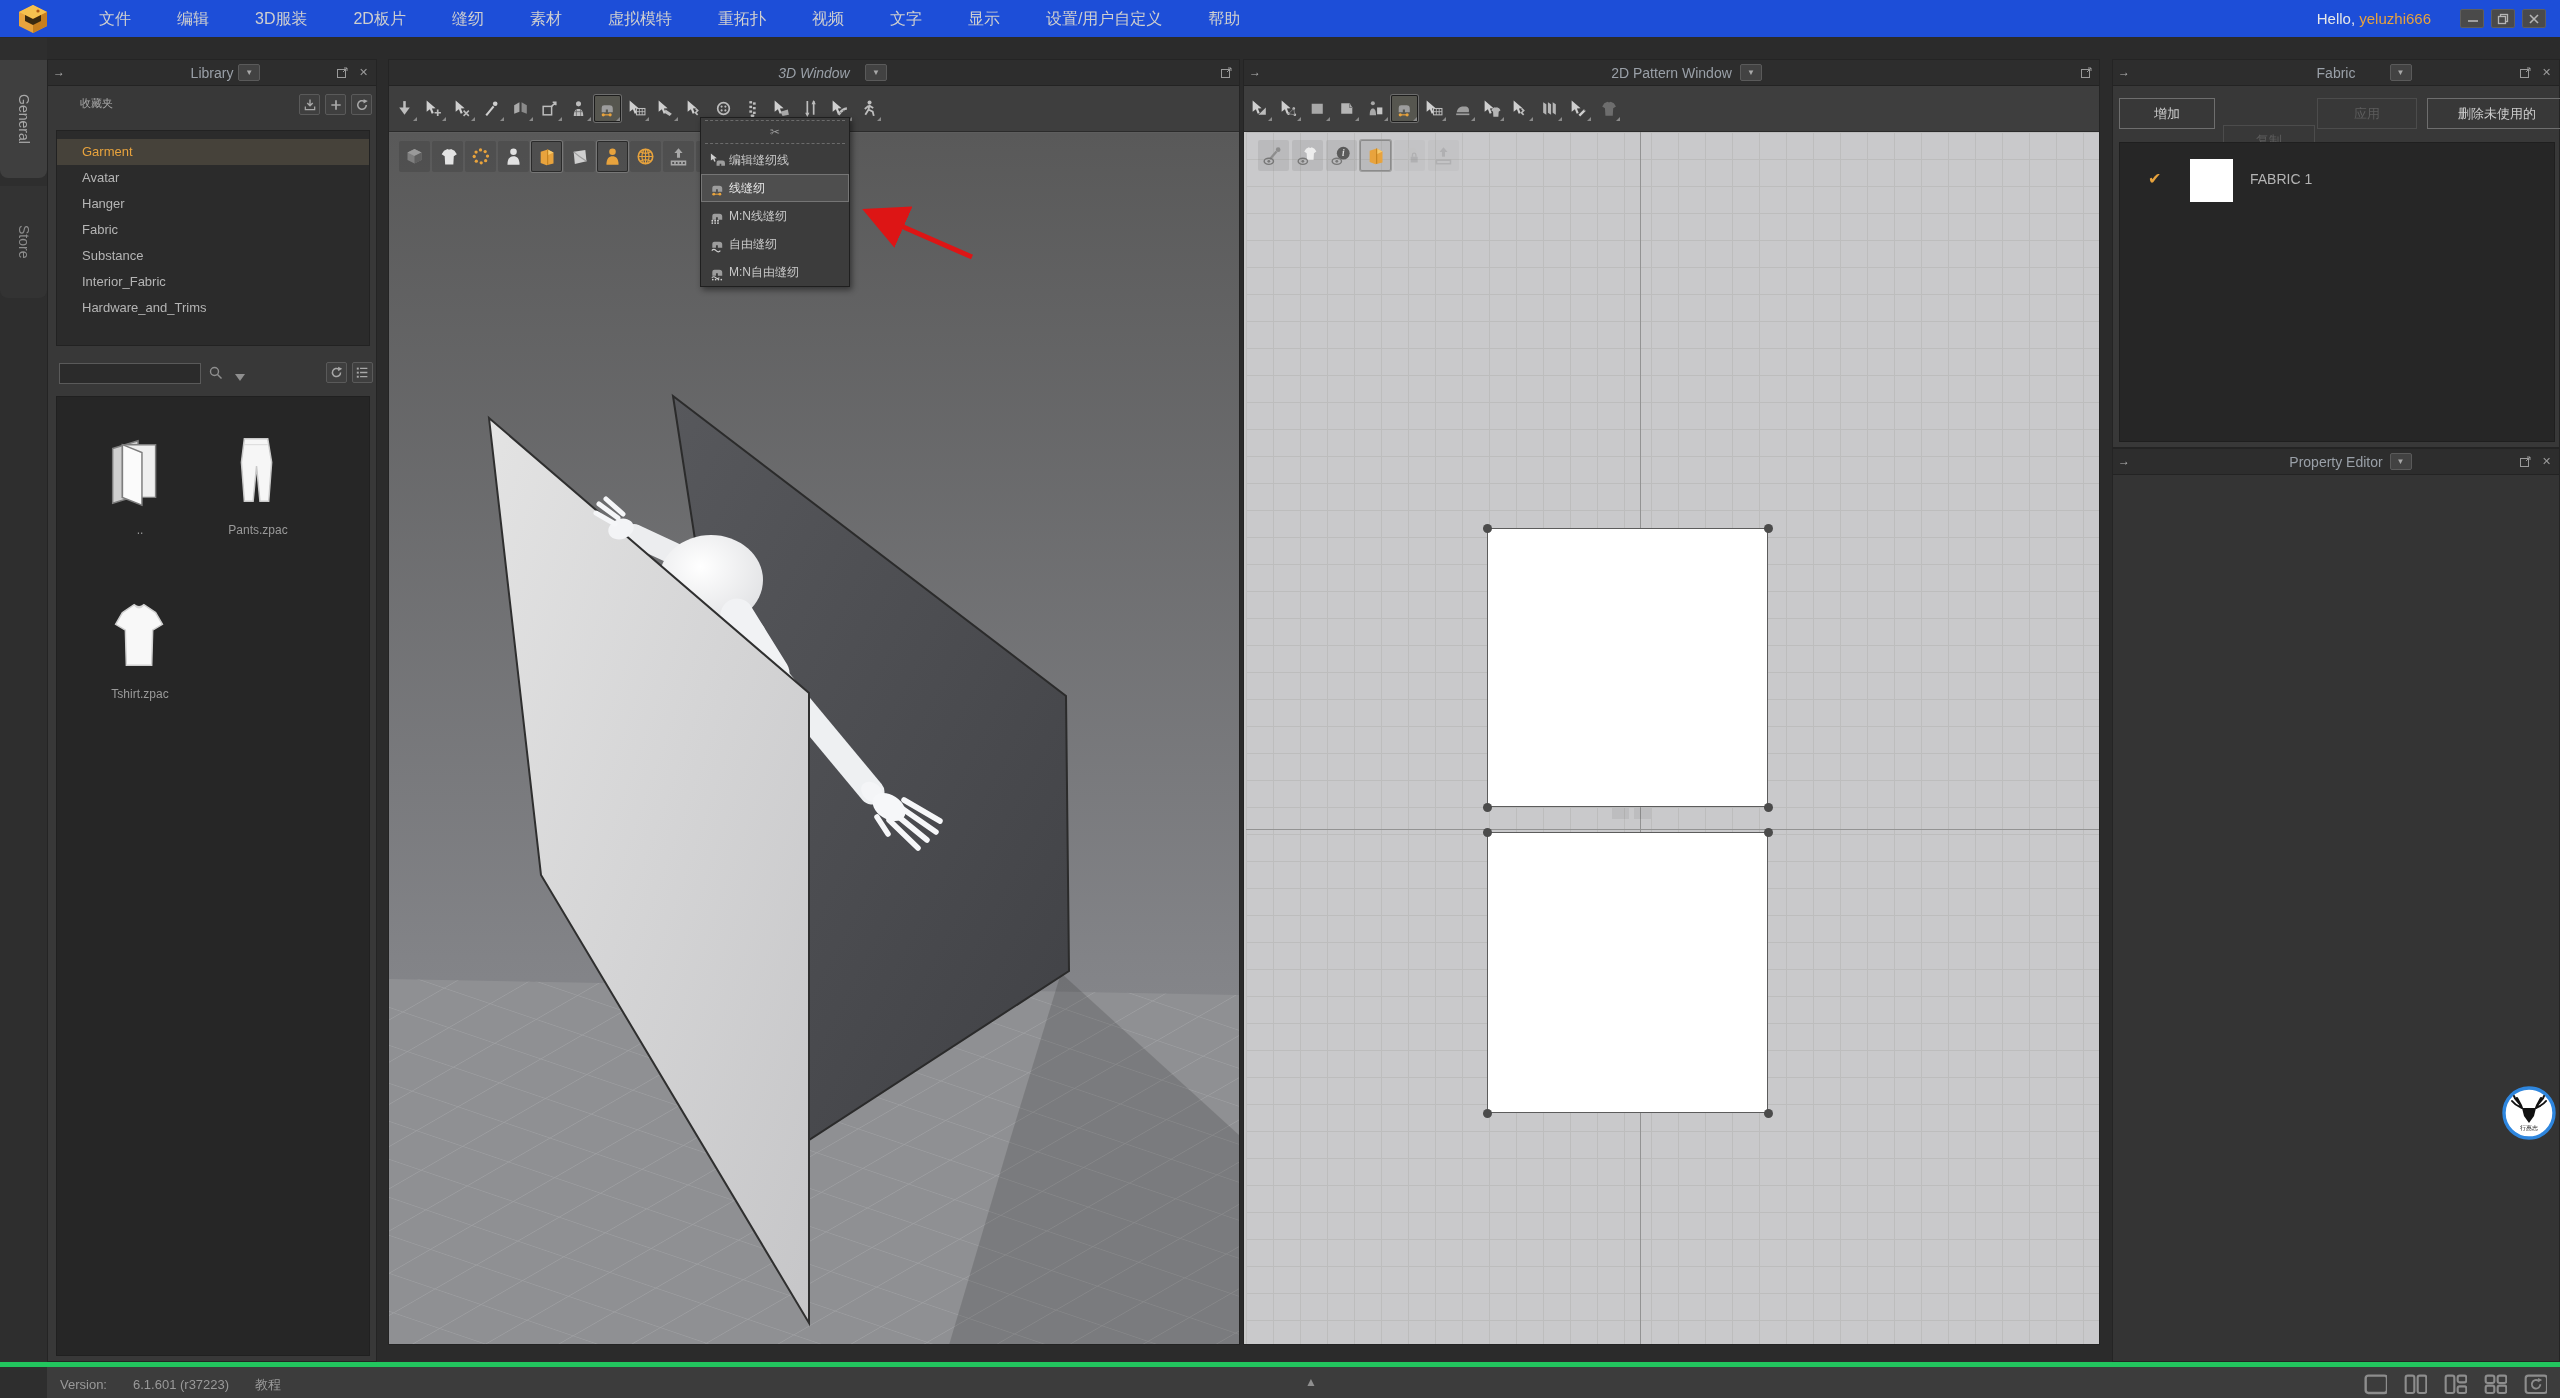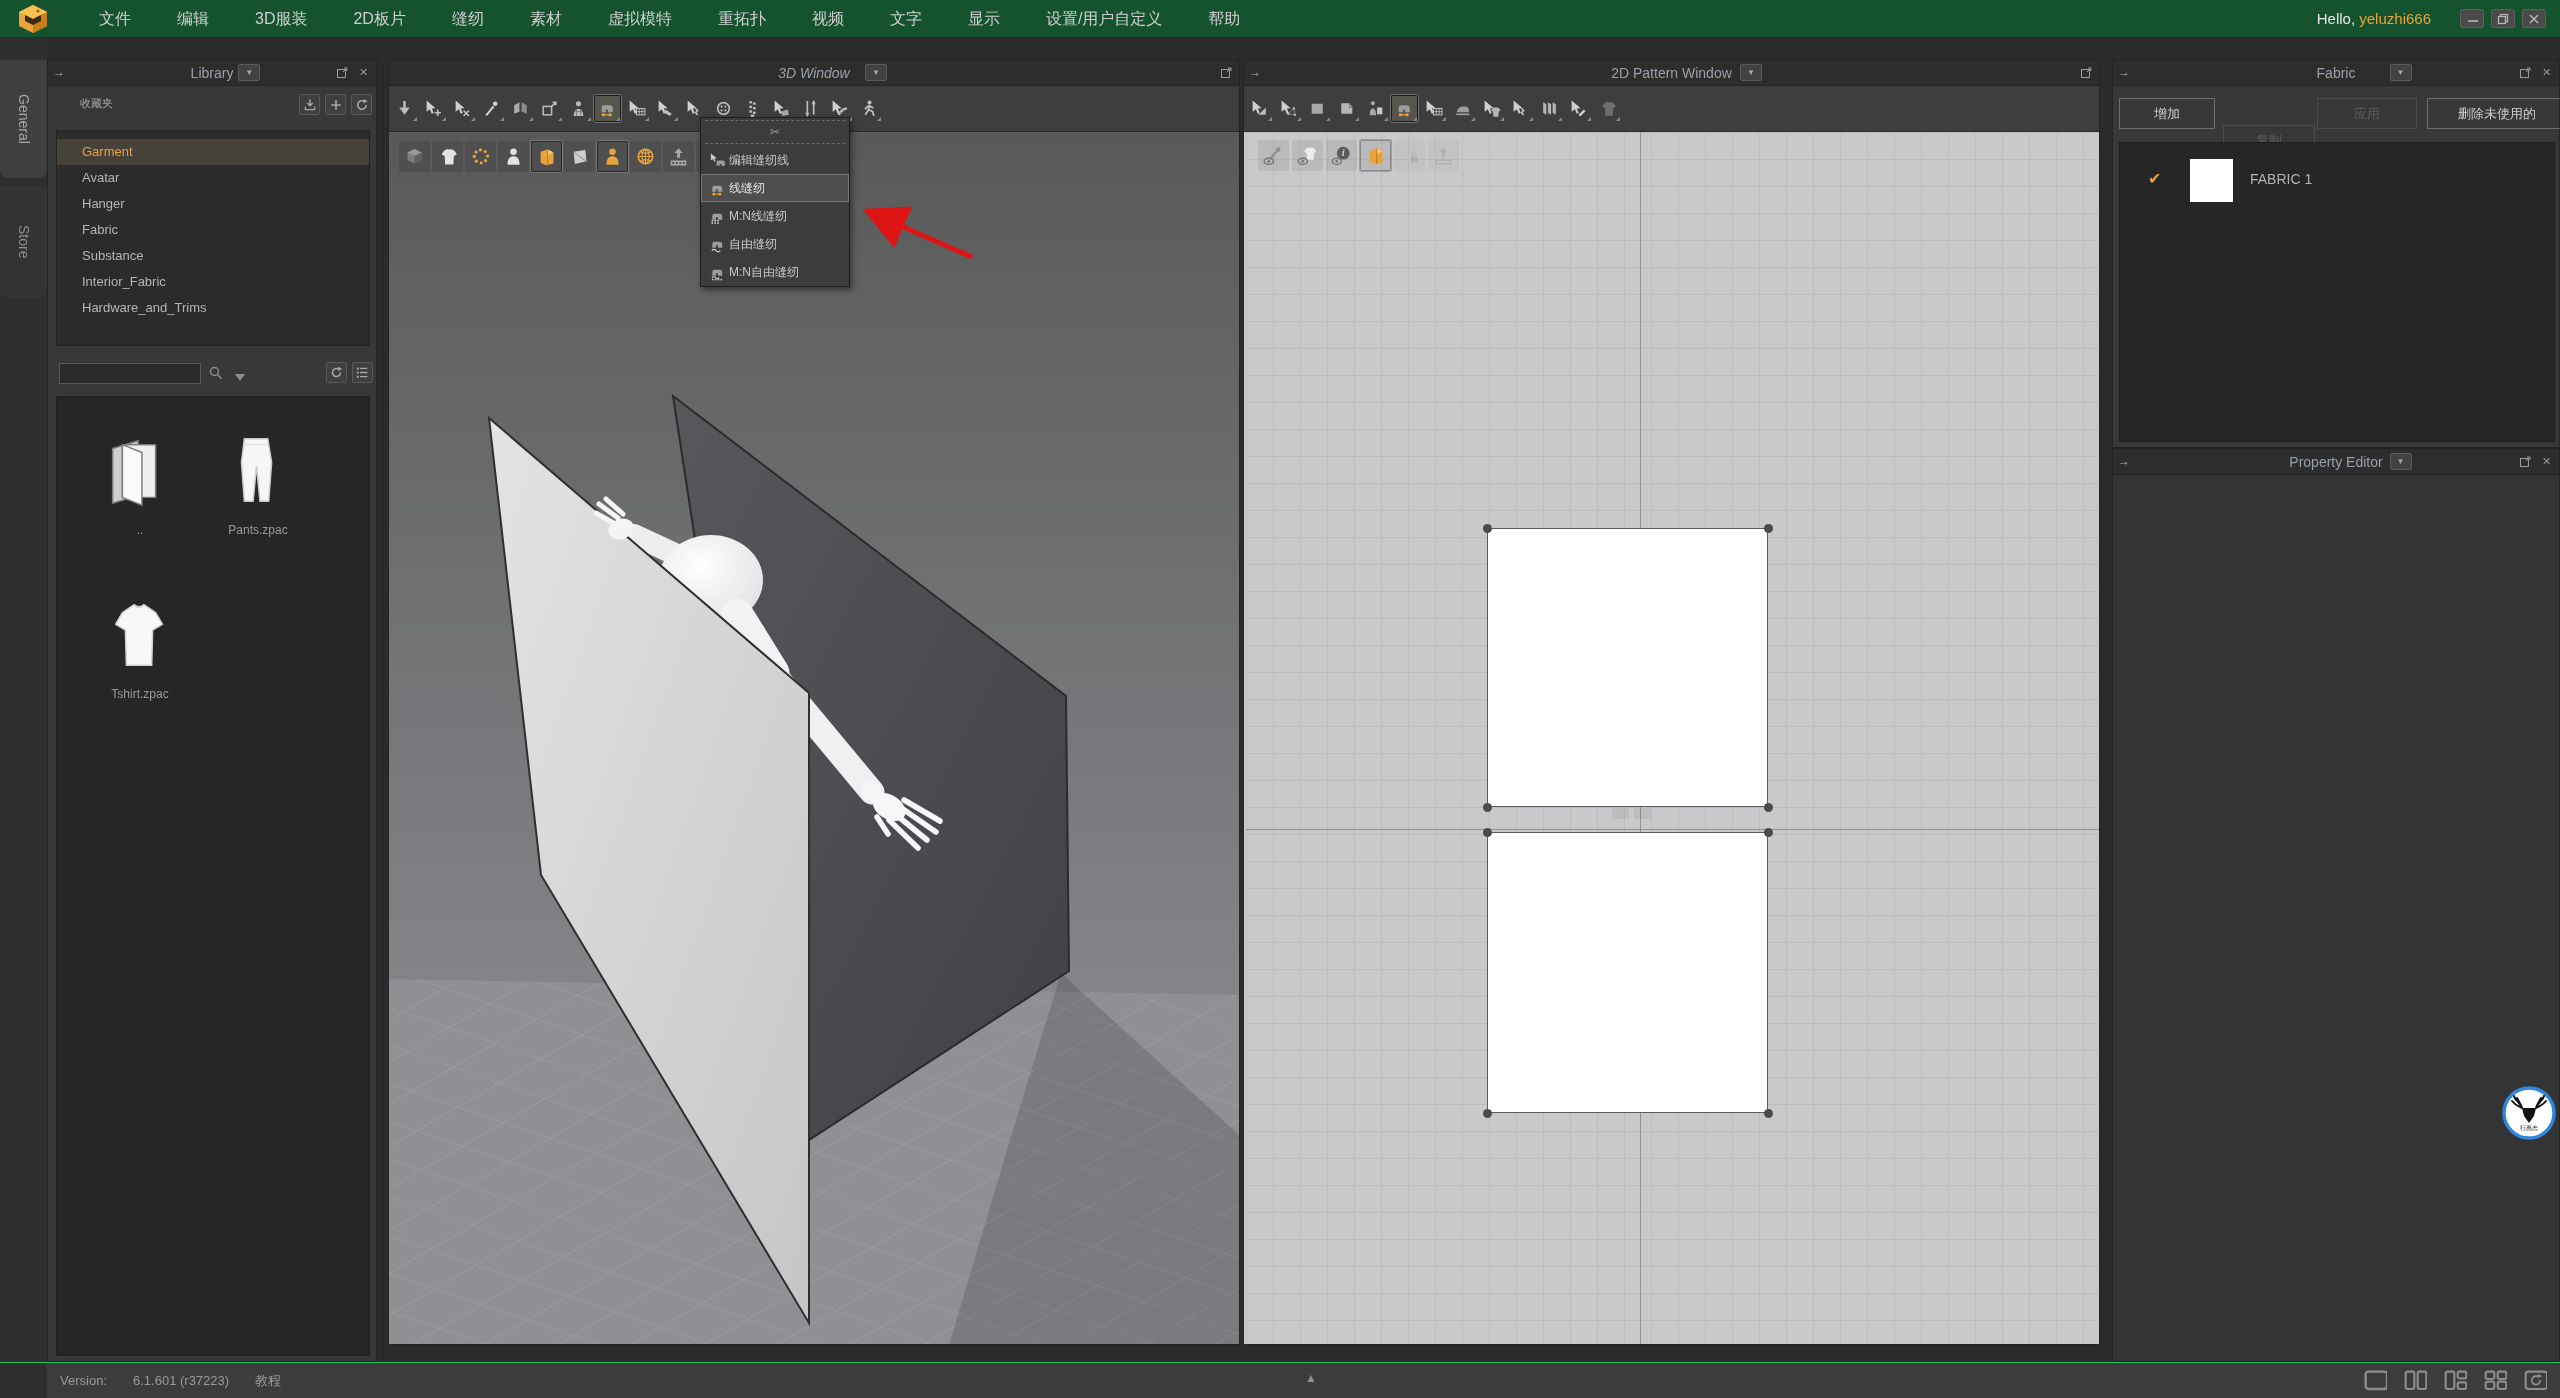--- a/index.html
+++ b/index.html
@@ -2,21 +2,21 @@
 <html><head>
 <meta charset="utf-8">
 <style>
   * { margin:0; padding:0; box-sizing:border-box; }
   html,body { background:#222; }
   body { font-family:"Liberation Sans", sans-serif; }
   #app { position:relative; width:2560px; height:1398px; background:#2b2b2b; overflow:hidden;
          font-family:"Liberation Sans", sans-serif; color:#c0c0c0; }
 
   
-  #menubar { position:absolute; left:0; top:0; width:2560px; height:38px; background:#14532d;
+  #menubar { position:absolute; left:0; top:0; width:2560px; height:38px; background:#1d4ed8;
              border-bottom:1px solid #2a2a2a; display:flex; align-items:center; }
   #logo { width:34px; height:30px; margin-left:16px; margin-right:26px; }
   .menu-item { padding:0 23px; font-size:16px; color:#cfcfcf; line-height:38px; cursor:default; }
   #greeting { margin-left:auto; font-size:15px; color:#e8e8e8; white-space:nowrap; }
   #greeting .uname { color:#e8a33d; }
   .winbtn { width:24px; height:19px; background:#4a4a4a; border:1px solid #5e5e5e; border-radius:2px;
             display:inline-flex; align-items:center; justify-content:center; margin-left:7px; }
   #winbtns { margin:0 14px 0 22px; display:flex; }
 
   
@@ -109,21 +109,21 @@
   .fab-btn.disabled { border-color:#4c4c4c; color:#5c5c5c; }
   #fab-list { position:absolute; left:6px; top:82px; width:436px; height:300px; background:#262626;
               border:1px solid #1f1f1f; }
   #fab-check { position:absolute; left:28px; top:26px; color:#e8a33d; font-size:16px; }
   #fab-swatch { position:absolute; left:70px; top:16px; width:43px; height:43px; background:#fff; }
   #fab-name { position:absolute; left:130px; top:28px; font-size:14px; color:#b4b4b4; }
   #property { left:2112px; top:448px; width:448px; height:914px; background:#343434; }
 
   
   #statusbar { position:absolute; left:0; top:1362px; width:2560px; height:36px; background:#3c3c3c;
-               border-top:1px solid #22c55e; }
+               border-top:5px solid #22c55e; }
   #status-dark { position:absolute; left:0; top:0; width:47px; height:36px; background:#2e2e2e; }
   #version { position:absolute; left:60px; top:9px; font-size:13px; color:#9a9a9a; }
   #version span { margin-right:26px; }
   #tray-toggle { position:absolute; left:1305px; top:8px; color:#8f8f8f; font-size:12px; }
   #layout-icons { position:absolute; right:10px; top:4px; display:flex; gap:10px; }
   .lay-btn { width:30px; height:27px; display:flex; align-items:center; justify-content:center; }
 
   
   #deer-badge { position:absolute; left:2502px; top:1086px; width:54px; height:54px; z-index:80; }
 </style>

